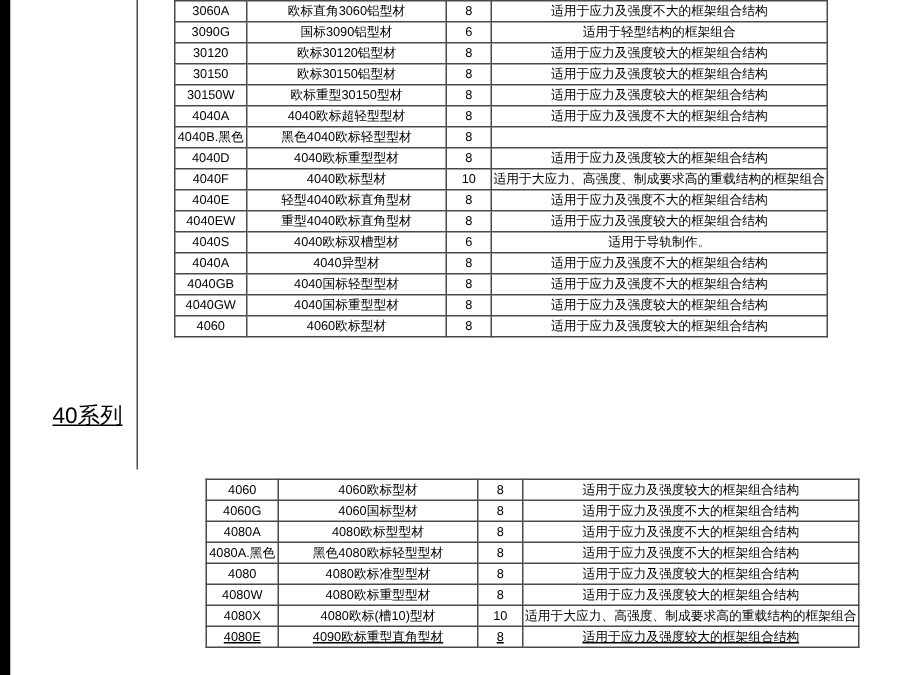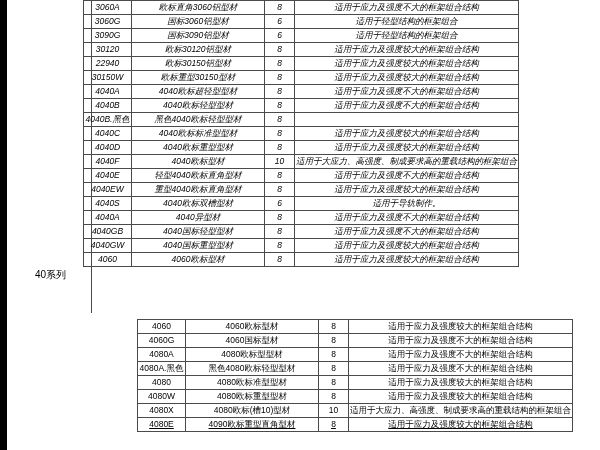--- a/index.html
+++ b/index.html
@@ -61,38 +61,38 @@
     white-space: nowrap;
     overflow: hidden;
     height: 13px;
   }
   td.nb-right { border-right: none; }
   td.nb-top { border-top: none; }
   td.nb-bottom { border-bottom: none; text-decoration: underline; }
   
   .t1 {
     position: absolute;
-    left: 74px;
+    left: 107px;
     top: 0px;
-    font-style: italic;
   }
   
   .t2 {
     position: absolute;
     left: 128px;
     top: 319px;
   }
   
   .series-box {
     position: absolute;
     left: 26px;
     top: 268px;
     width: 64px;
-    font-size: 10px;
+    font-size: 15px;
     text-align: left;
+    text-decoration: underline;
   }
   .vline {
     position: absolute;
     background: #4a4a4a;
     width: 1px;
   }
   .col-model { width: 48px; }
   .col-name  { width: 133px; }
   .col-num   { width: 30px; }
   .col-desc  { width: 205px; }
@@ -119,72 +119,54 @@
           <col class="col-desc">
       </colgroup>
       <tbody>
         <tr>
           <td class="nb-top">3060A</td>
           <td class="nb-top">欧标直角3060铝型材</td>
           <td class="nb-top">8</td>
           <td class="nb-top nb-right">适用于应力及强度不大的框架组合结构</td>
         </tr>
         <tr>
-          <td>3060G</td>
-          <td>国标3060铝型材</td>
-          <td>6</td>
-          <td class="nb-right">适用于轻型结构的框架组合</td>
-        </tr>
-        <tr>
           <td>3090G</td>
           <td>国标3090铝型材</td>
           <td>6</td>
           <td class="nb-right">适用于轻型结构的框架组合</td>
         </tr>
         <tr>
           <td>30120</td>
           <td>欧标30120铝型材</td>
           <td>8</td>
           <td class="nb-right">适用于应力及强度较大的框架组合结构</td>
         </tr>
         <tr>
-          <td>22940</td>
+          <td>30150</td>
           <td>欧标30150铝型材</td>
           <td>8</td>
           <td class="nb-right">适用于应力及强度较大的框架组合结构</td>
         </tr>
         <tr>
           <td>30150W</td>
           <td>欧标重型30150型材</td>
           <td>8</td>
           <td class="nb-right">适用于应力及强度较大的框架组合结构</td>
         </tr>
         <tr>
           <td>4040A</td>
           <td>4040欧标超轻型型材</td>
           <td>8</td>
           <td class="nb-right">适用于应力及强度不大的框架组合结构</td>
         </tr>
         <tr>
-          <td>4040B</td>
-          <td>4040欧标轻型型材</td>
-          <td>8</td>
-          <td class="nb-right">适用于应力及强度不大的框架组合结构</td>
-        </tr>
-        <tr>
           <td>4040B.黑色</td>
           <td>黑色4040欧标轻型型材</td>
           <td>8</td>
           <td class="nb-right"></td>
-        </tr>
-        <tr>
-          <td>4040C</td>
-          <td>4040欧标标准型型材</td>
-          <td>8</td>
-          <td class="nb-right">适用于应力及强度较大的框架组合结构</td>
         </tr>
         <tr>
           <td>4040D</td>
           <td>4040欧标重型型材</td>
           <td>8</td>
           <td class="nb-right">适用于应力及强度较大的框架组合结构</td>
         </tr>
         <tr>
           <td class="two-line">4040F</td>
           <td class="two-line">4040欧标型材</td>

